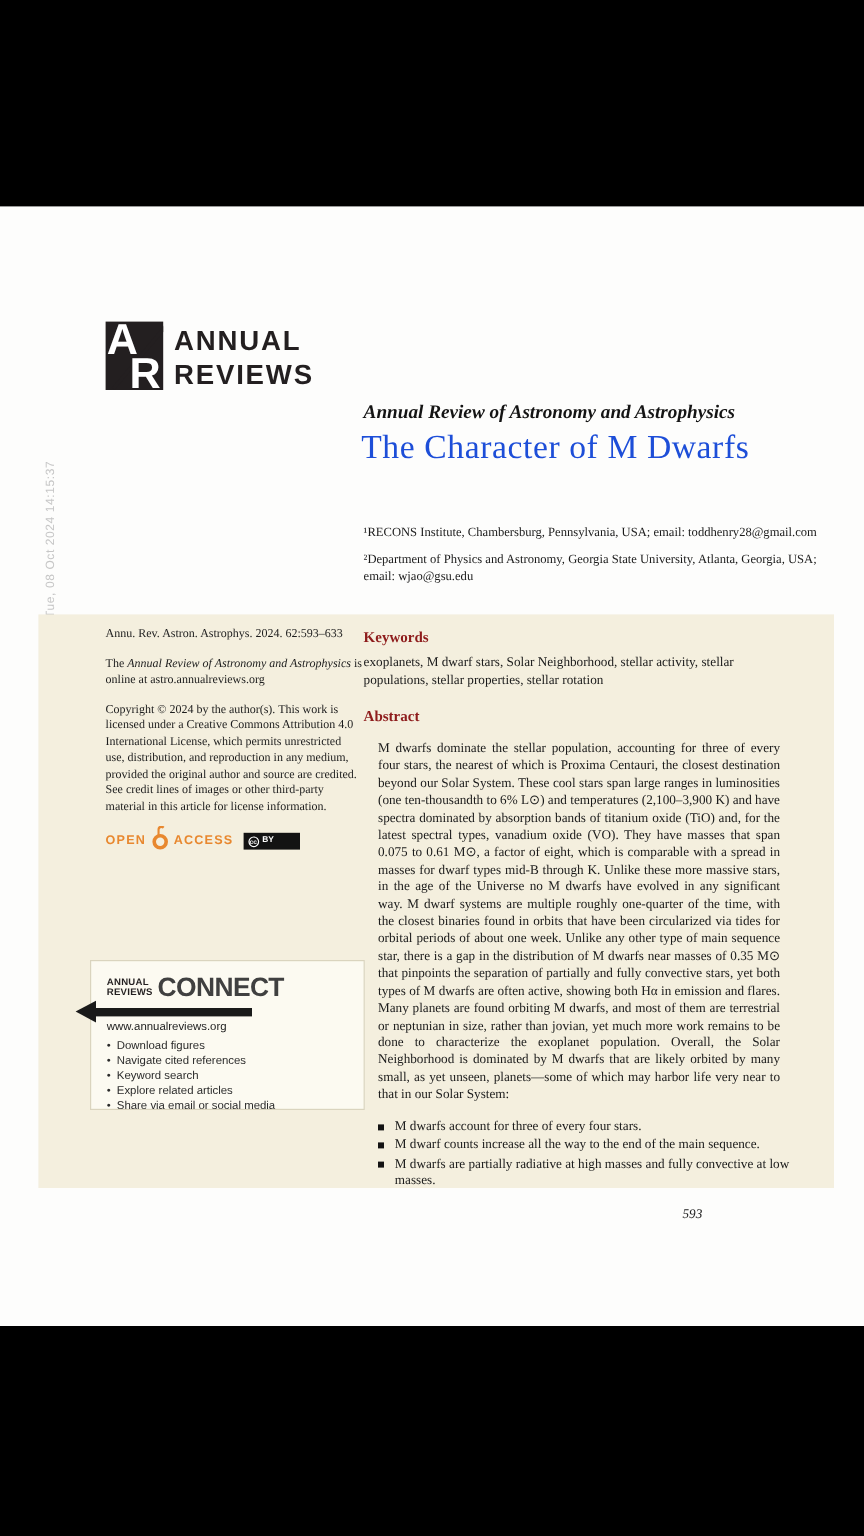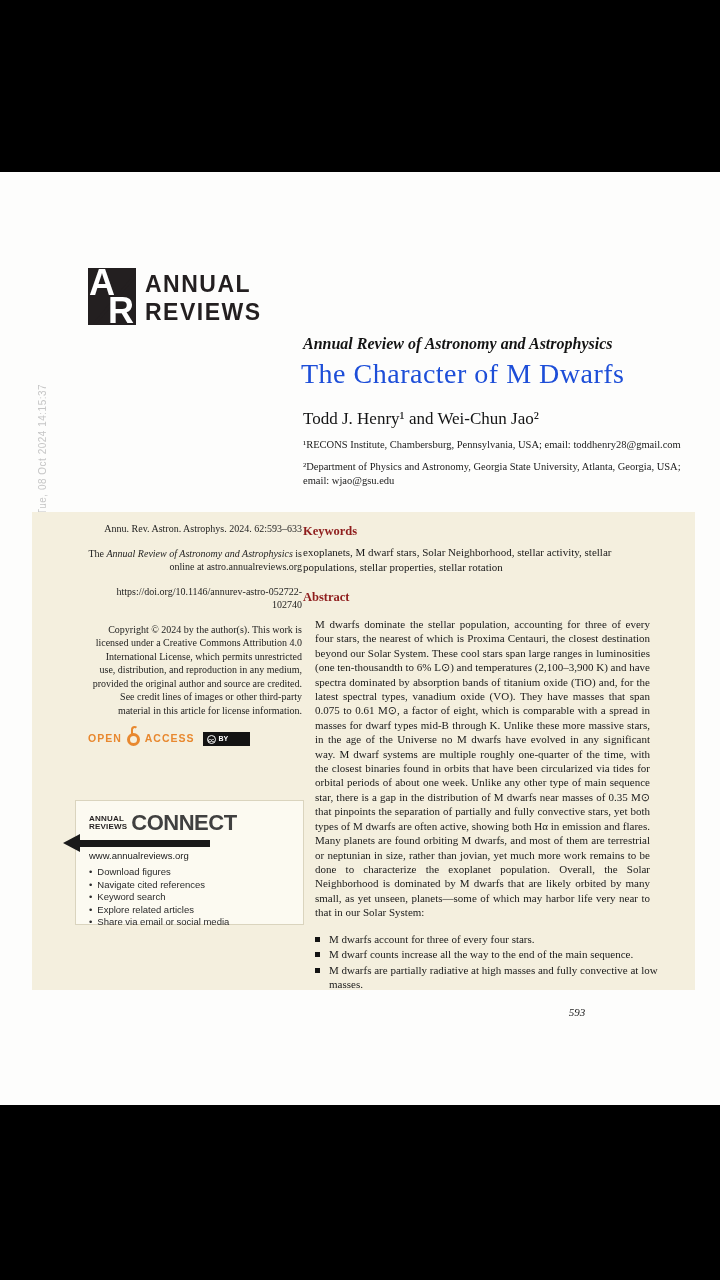--- a/index.html
+++ b/index.html
@@ -41,21 +41,21 @@
   
   .journal-line { position: absolute; left: 303px; top: 163px; font-style: italic; font-weight: bold; font-size: 16px; color: #141414; }
   .article-title { position: absolute; left: 301px; top: 186px; font-size: 28px; color: #1d4ed8; letter-spacing: 0.5px; }
   .authors { position: absolute; left: 303px; top: 237px; font-size: 17px; color: #141414; }
   .affil-1 { position: absolute; left: 303px; top: 266px; width: 380px; font-size: 10.5px; line-height: 14px; }
   .affil-2 { position: absolute; left: 303px; top: 288px; width: 380px; font-size: 10.5px; line-height: 14px; }
   
   .beige { position: absolute; left: 32px; top: 340px; width: 663px; height: 478px; background: #f4efde; }
   
   .sidebar { position: absolute; left: 56px; top: 10px; width: 214px; font-size: 10px; line-height: 13.5px; color: #1d1d1d; }
-  .sidebar p { margin: 0 0 11px 0; text-align: right; }
+  .sidebar p { margin: 0 0 11px 0; }
   .oa-row { display: flex; align-items: center; margin-top: 15px; }
   .oa-word { color: #e8882f; font-family: "Liberation Sans", sans-serif; font-weight: bold; font-size: 10.5px; letter-spacing: 1px; text-align: center; }
   .oa-lock { position: relative; width: 13px; height: 13px; border: 3px solid #e8882f; border-radius: 50%; margin: 0 5px; flex: none; }
   .oa-lock .shackle {
     position: absolute; top: -10px; left: 1px; width: 7px; height: 8px;
     border: 2.5px solid #e8882f; border-bottom: none;
     border-radius: 6px 6px 0 0; border-right-color: transparent;
   }
   .cc-badge {
     margin-left: 8px; background: #131313; color: #fff; height: 14px;
@@ -121,30 +121,28 @@
         <span class="r">R</span>
       </div>
       <div class="logo-word">
         <div>ANNUAL</div>
         <div>REVIEWS</div>
       </div>
     </div>
 
     <div class="journal-line">Annual Review of Astronomy and Astrophysics</div>
     <div class="article-title">The Character of M Dwarfs</div>
-    <div class="authors">Todd J. Henry¹ and Wei-Chun Jao²</div>
     <div class="affil-1">¹RECONS Institute, Chambersburg, Pennsylvania, USA; email: toddhenry28@gmail.com</div>
     <div class="affil-2">²Department of Physics and Astronomy, Georgia State University, Atlanta, Georgia, USA; email: wjao@gsu.edu</div>
 
     <div class="beige">
 
       <div class="sidebar">
         <p>Annu. Rev. Astron. Astrophys. 2024. 62:593–633</p>
         <p><span>The </span><i>Annual Review of Astronomy and Astrophysics</i><span> is online at astro.annualreviews.org</span></p>
-        <p>https://doi.org/10.1146/annurev-astro-052722-102740</p>
         <p>Copyright © 2024 by the author(s). This work is licensed under a Creative Commons Attribution 4.0 International License, which permits unrestricted use, distribution, and reproduction in any medium, provided the original author and source are credited. See credit lines of images or other third-party material in this article for license information.</p>
         <div class="oa-row">
           <span class="oa-word">OPEN</span>
           <span class="oa-lock">
               <span class="shackle"></span>
             </span>
           <span class="oa-word">ACCESS</span>
           <span class="cc-badge">
             <span class="cc-circle">cc</span>
             <span>BY</span>

